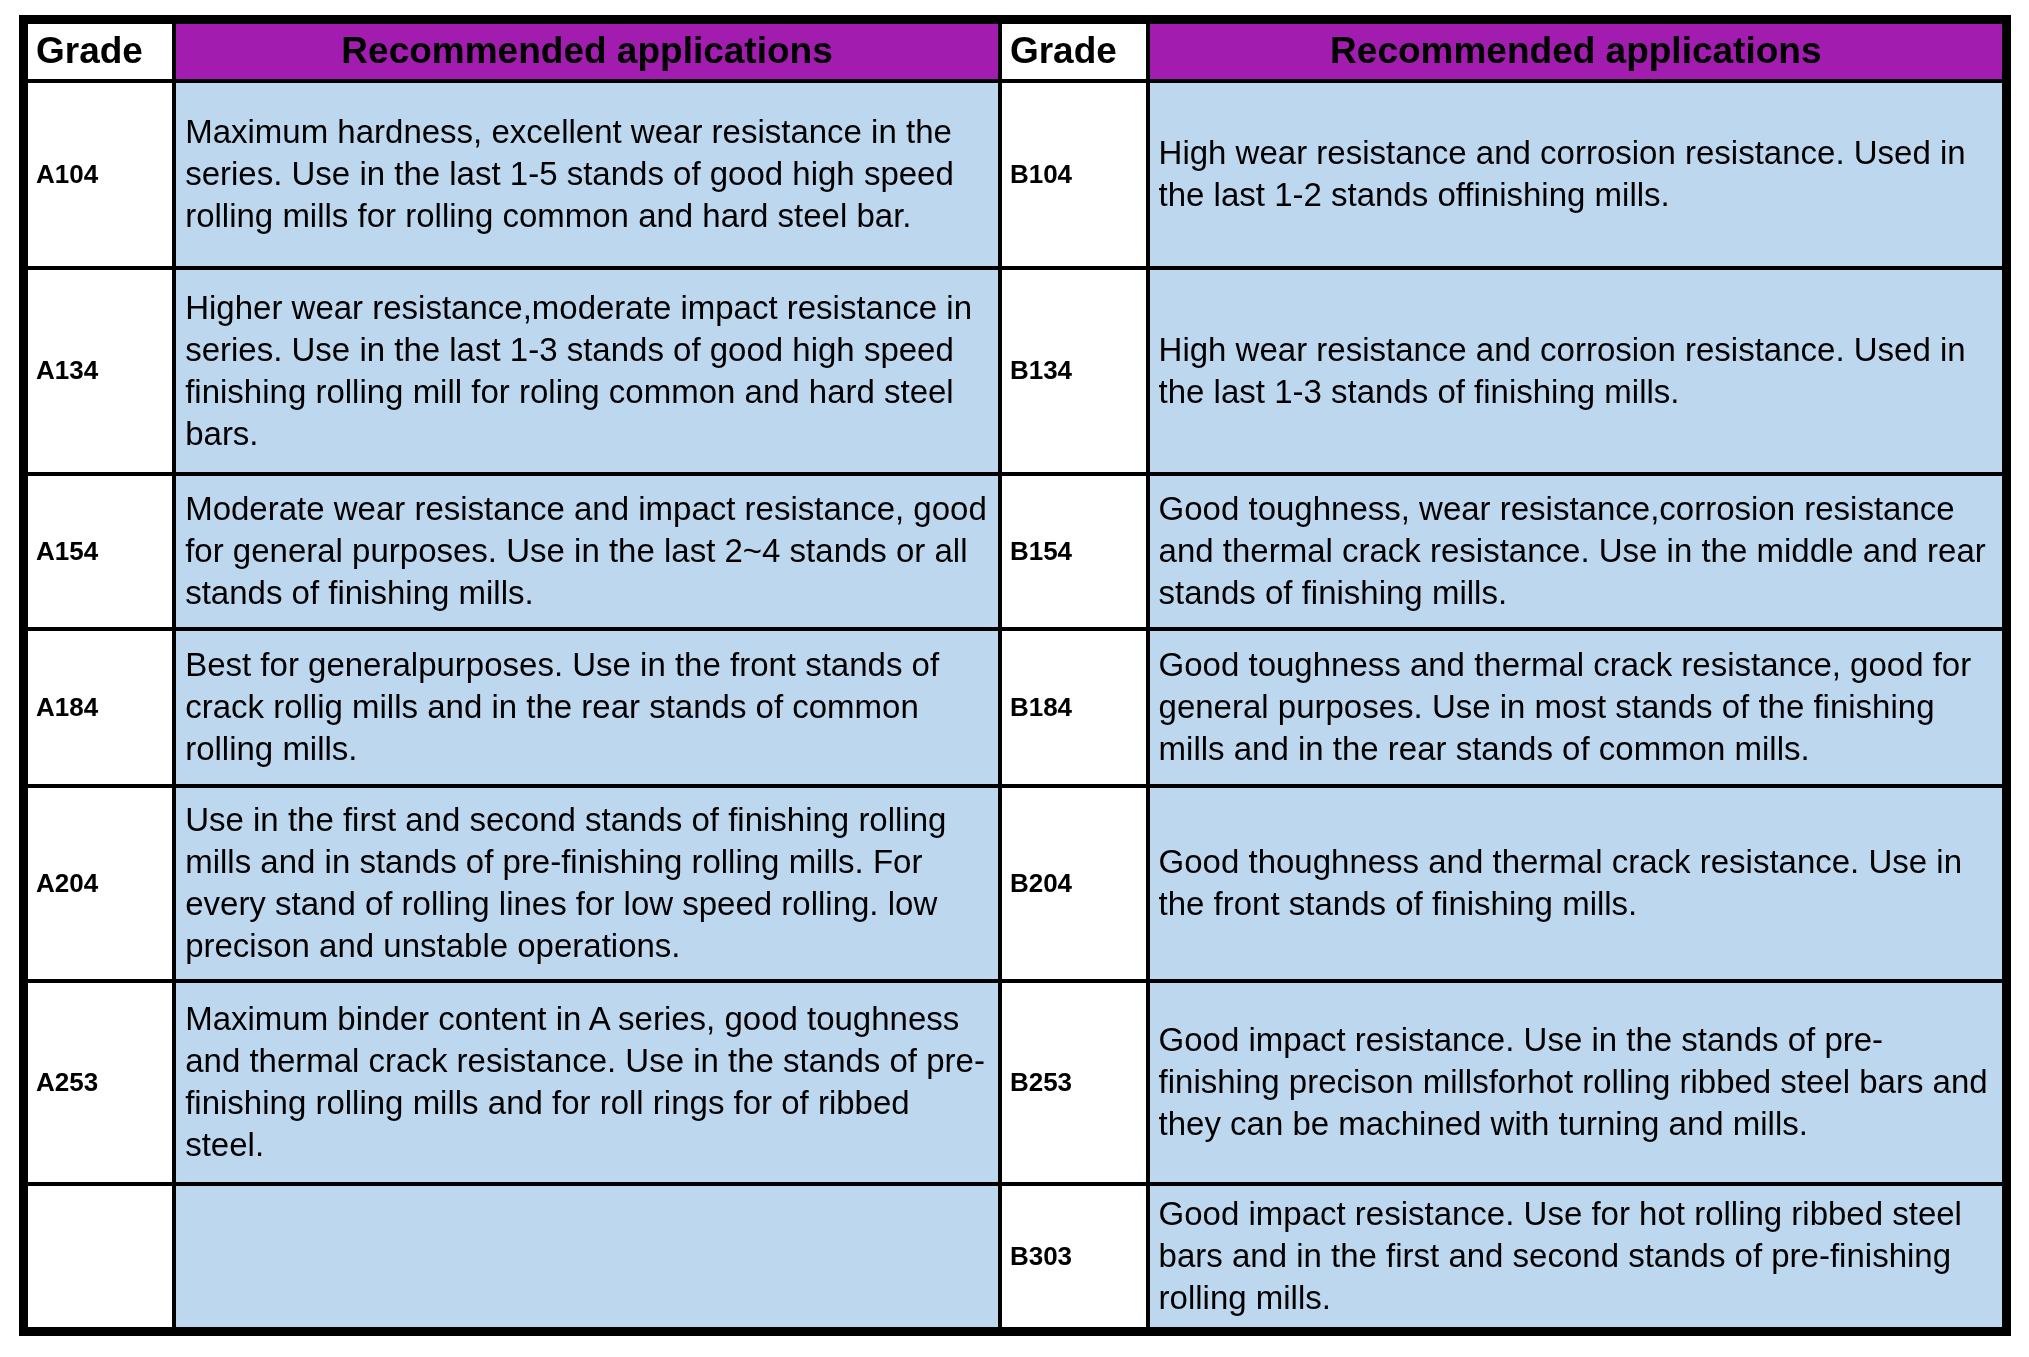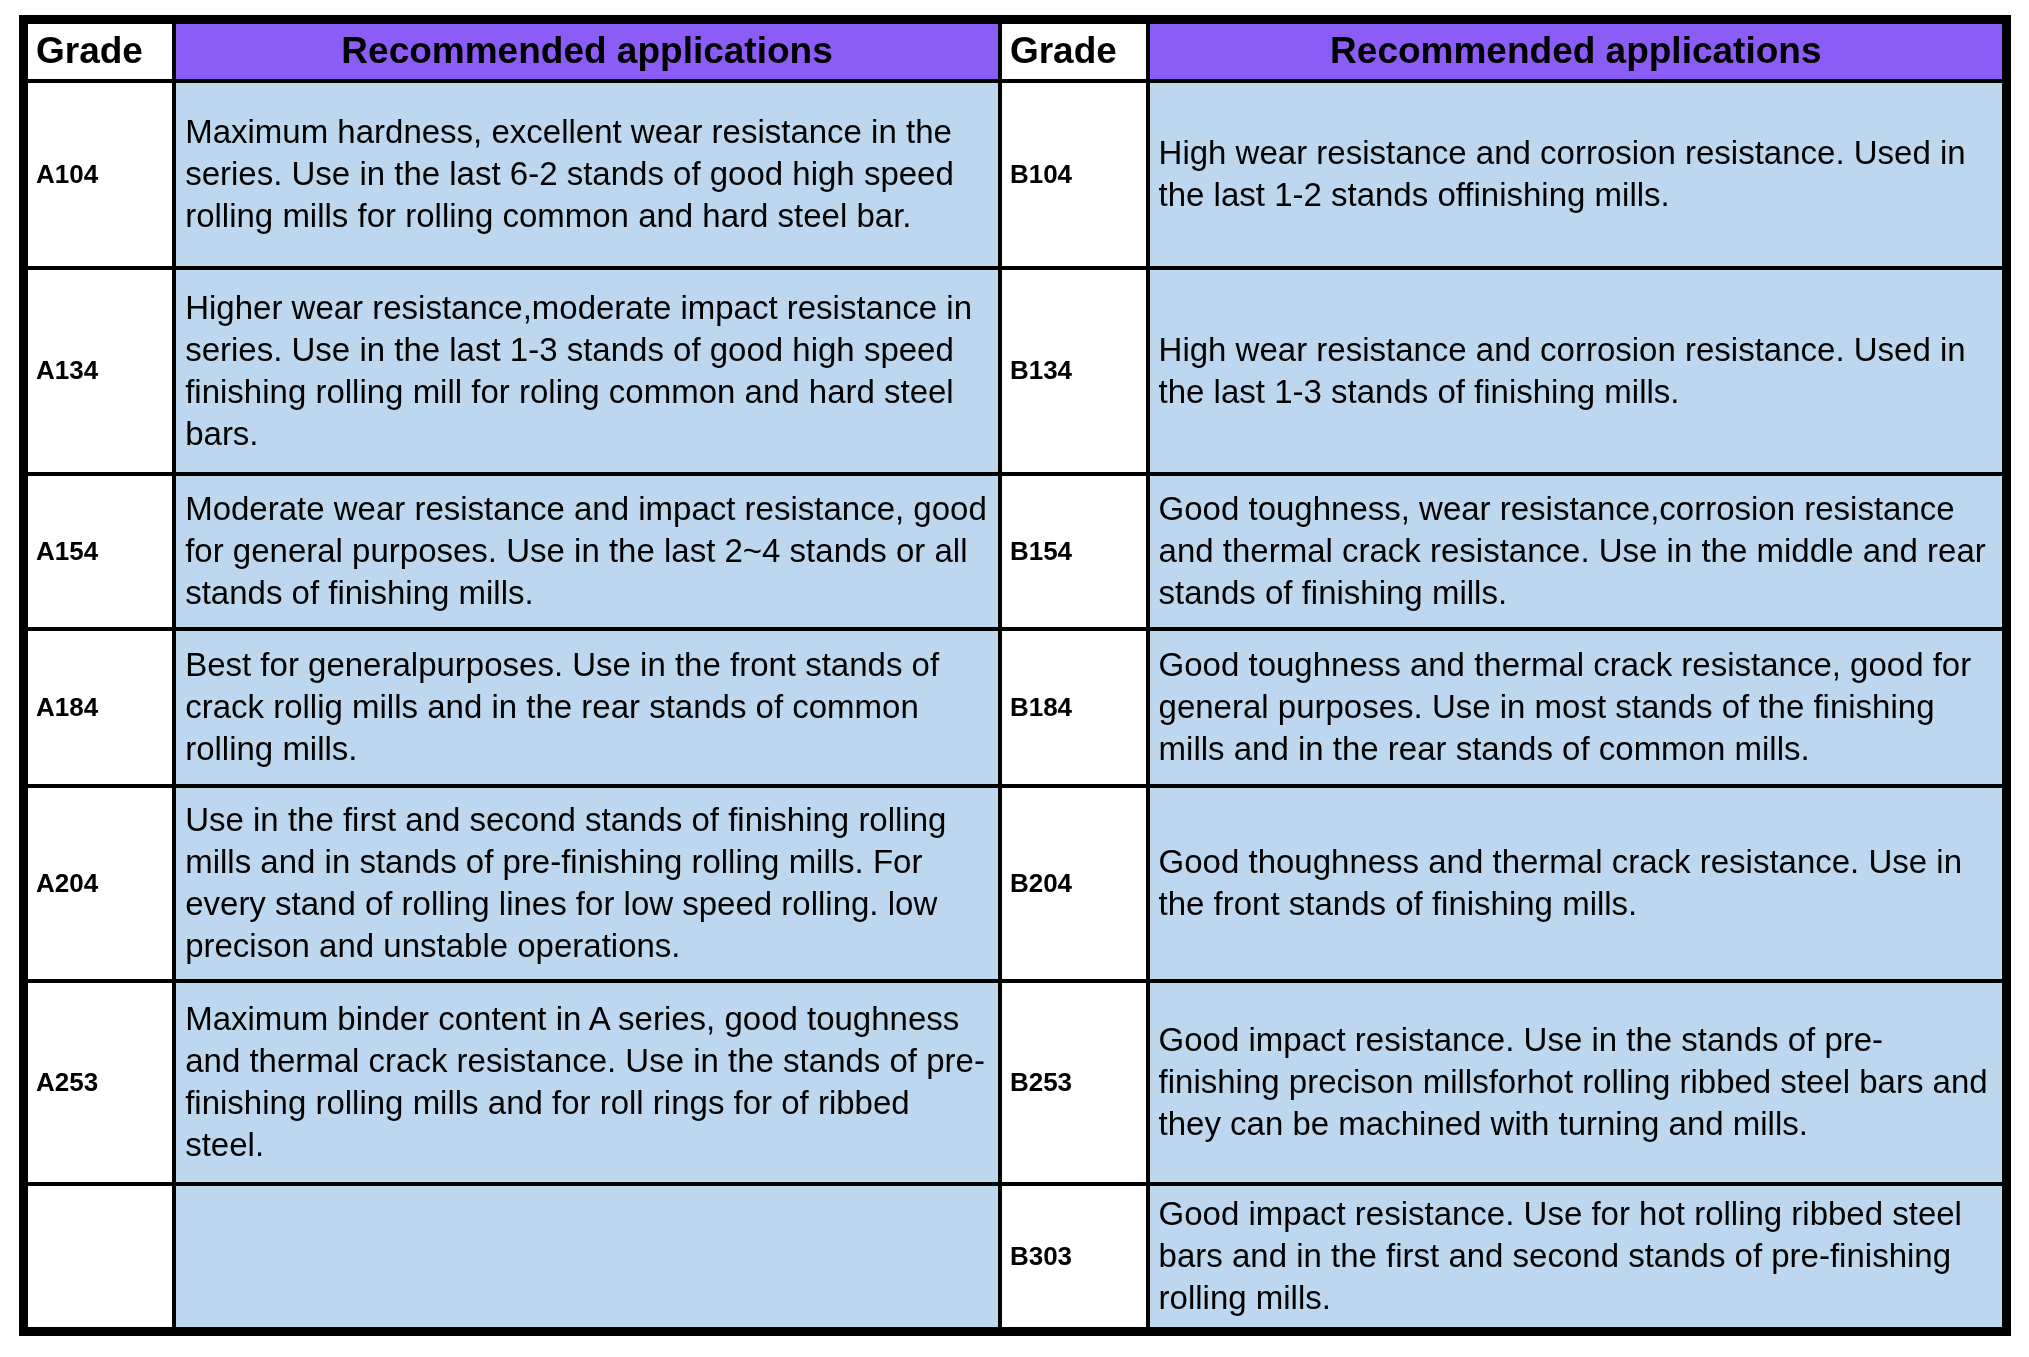--- a/index.html
+++ b/index.html
@@ -40,21 +40,21 @@
 
   
   th.ghead {
     background: #ffffff;
     text-align: left;
     padding: 2px 4px 2px 8px;
     font-size: 37px;
     font-weight: bold;
   }
   th.ahead {
-    background: #8b5cf6;
+    background: #a21caf;
     text-align: center;
     padding: 2px 6px;
     font-size: 37px;
     font-weight: bold;
   }
 
   
   td.gcell {
     background: #ffffff;
     font-weight: bold;
@@ -95,21 +95,21 @@
       <tr class="hrow">
         <th class="ghead">Grade</th>
         <th class="ahead">Recommended applications</th>
         <th class="ghead">Grade</th>
         <th class="ahead">Recommended applications</th>
       </tr>
     </thead>
     <tbody>
       <tr class="row-0">
         <td class="gcell">A104</td>
-        <td class="acell">Maximum hardness, excellent wear resistance in the series. Use in the last 6-2 stands of good high speed rolling mills for rolling common and hard steel bar.</td>
+        <td class="acell">Maximum hardness, excellent wear resistance in the series. Use in the last 1-5 stands of good high speed rolling mills for rolling common and hard steel bar.</td>
         <td class="gcell">B104</td>
         <td class="acell">High wear resistance and corrosion resistance. Used in the last 1-2 stands offinishing mills.</td>
       </tr>
       <tr class="row-1">
         <td class="gcell">A134</td>
         <td class="acell">Higher wear resistance,moderate impact resistance in series. Use in the last 1-3 stands of good high speed finishing rolling mill for roling common and hard steel bars.</td>
         <td class="gcell">B134</td>
         <td class="acell">High wear resistance and corrosion resistance. Used in the last 1-3 stands of finishing mills.</td>
       </tr>
       <tr class="row-2">

